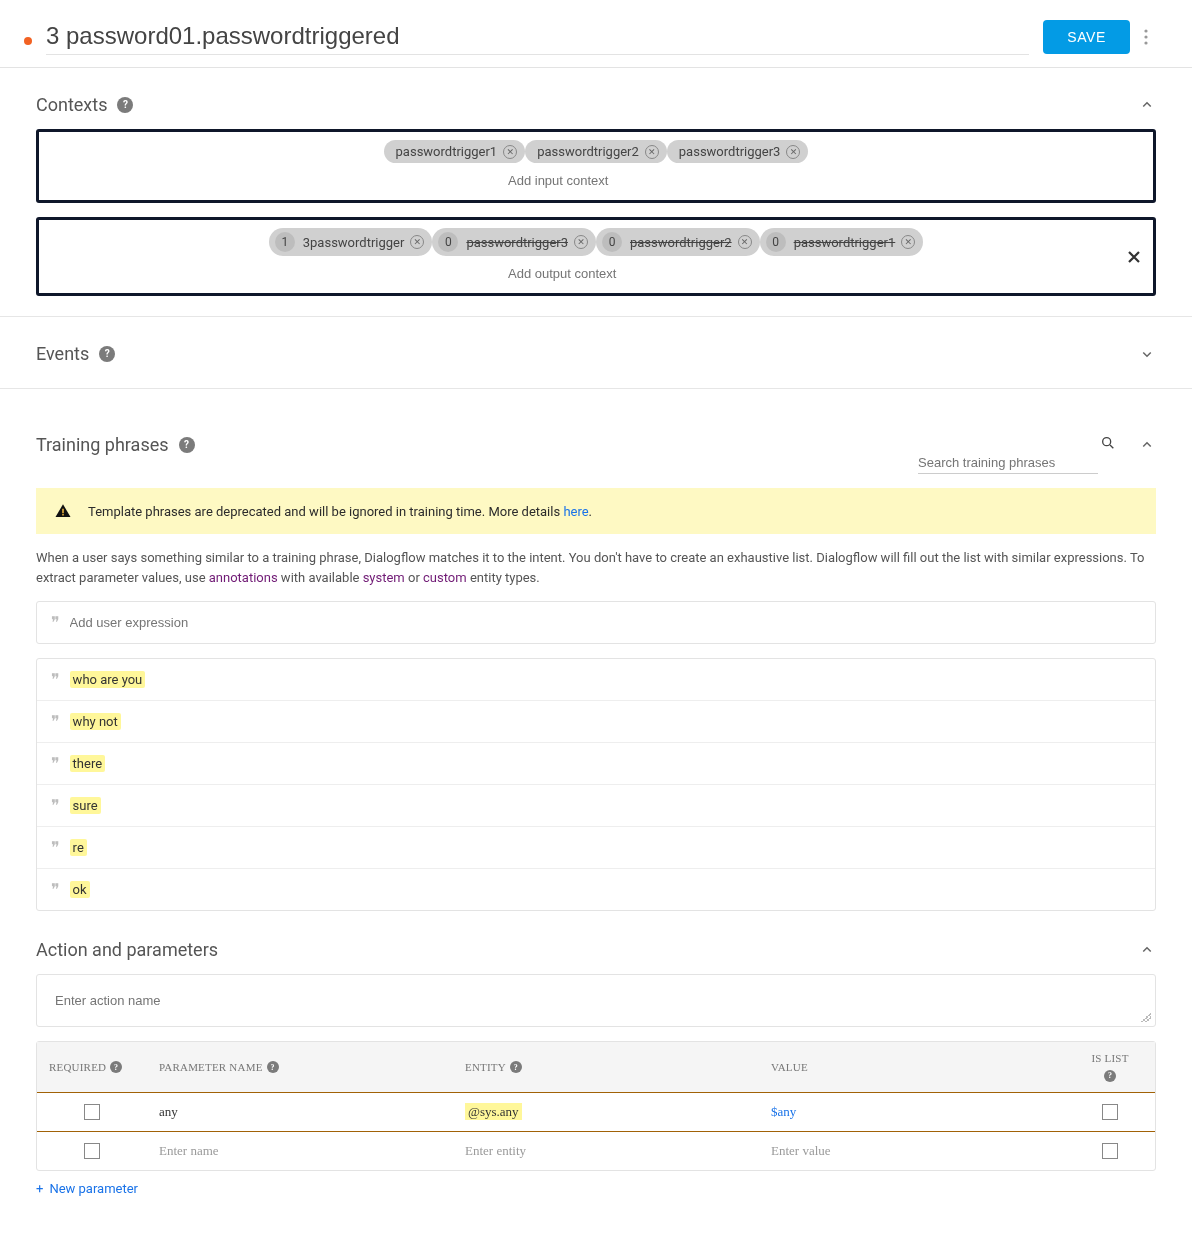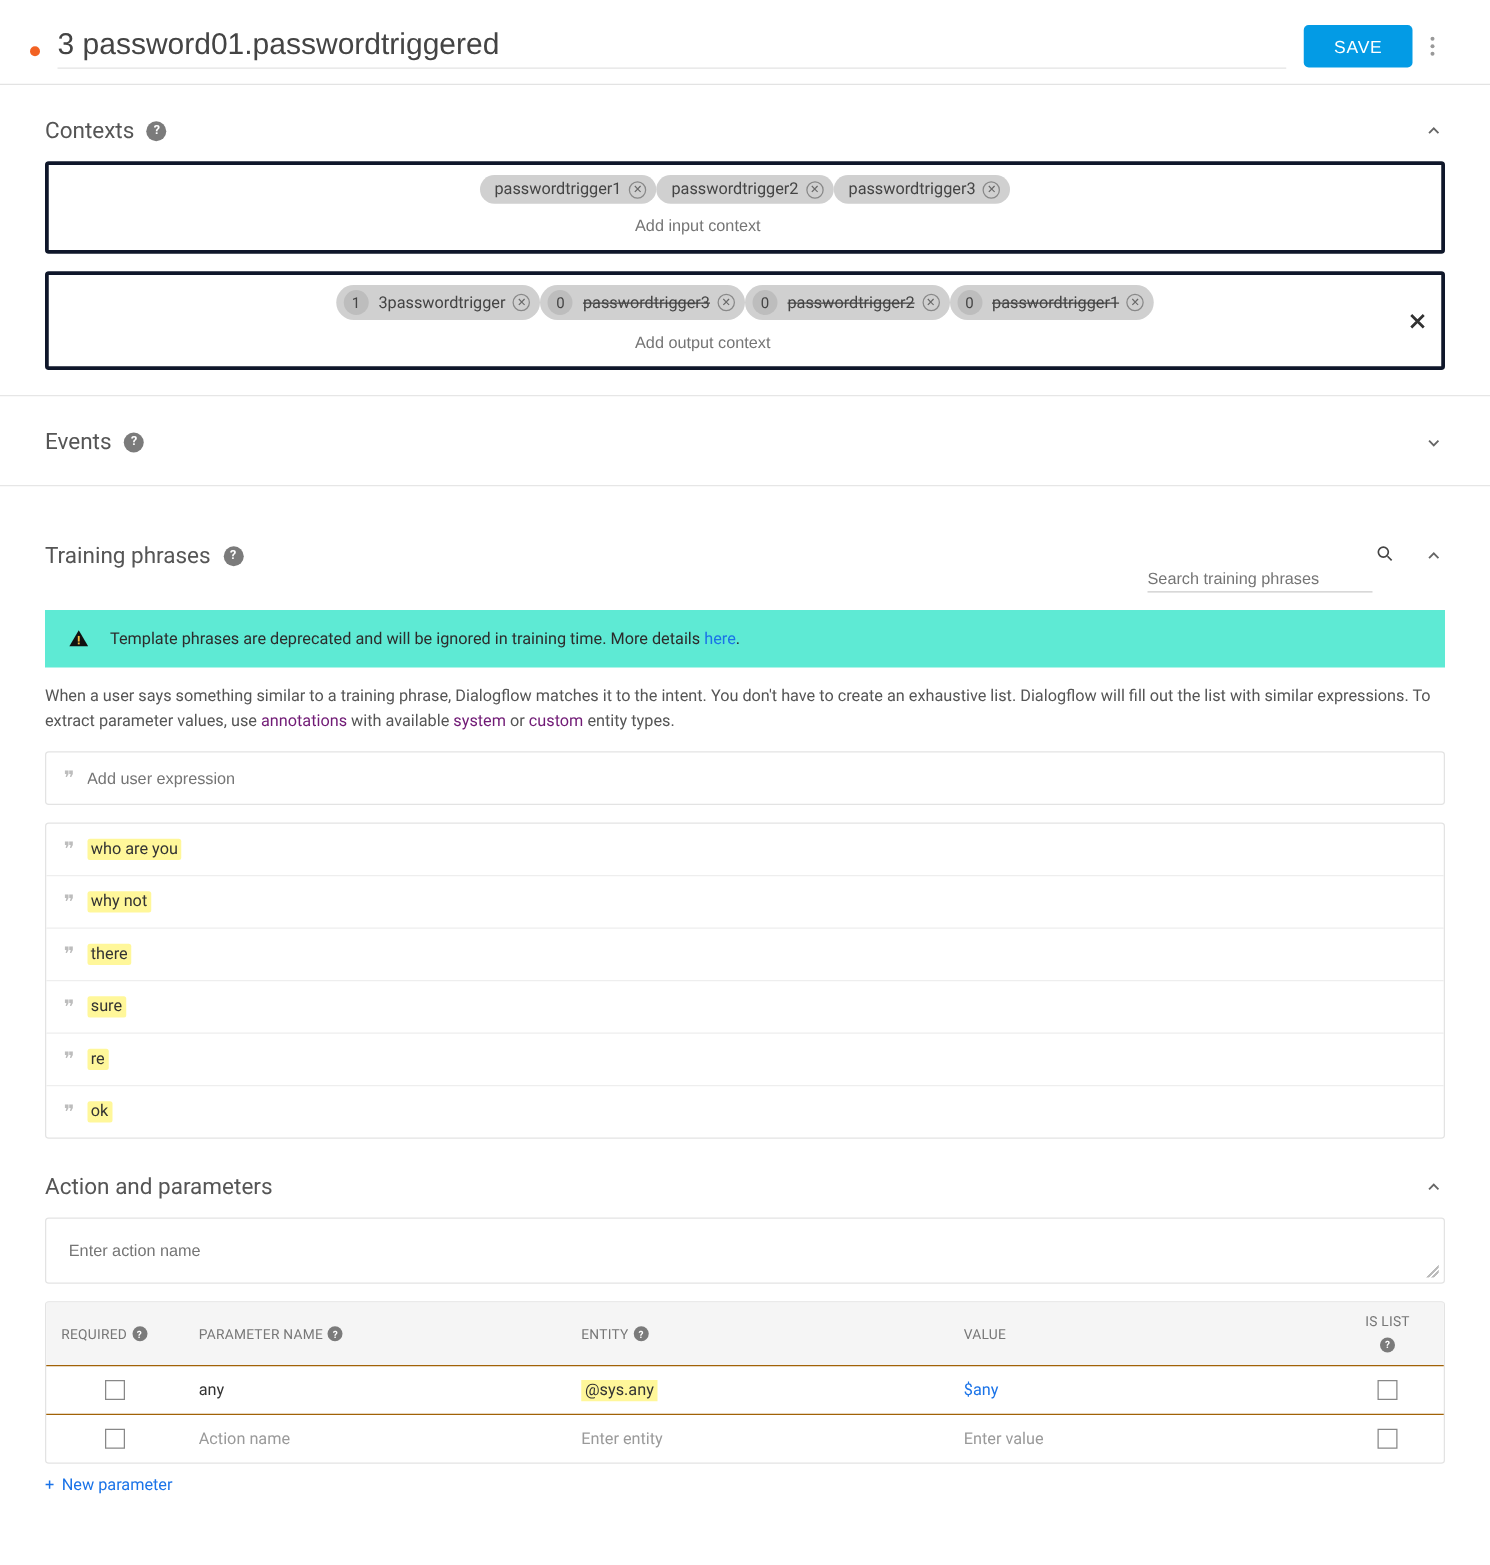--- a/index.html
+++ b/index.html
@@ -105,21 +105,21 @@
   .ghost-input {
     border: none; background: transparent; outline: none; font-size: 13px;
     color: #888; padding: 4px; flex: 1; min-width: 120px;
   }
 
   .search-wrap { display: flex; align-items: center; border-bottom: 1px solid #ccc; width: 180px; padding-bottom: 3px; gap: 6px; }
   .search-wrap input { border: none; outline: none; font-size: 13px; color: #888; flex:1;margin-top:40px; }
   .search-wrap .search-ico { color: #555; }
 
   .warning {
-    background: #5eead4;
+    background: #fef9c3;
     padding: 14px 18px;
     display: flex;
     align-items: center;
     gap: 16px;
     font-size: 13px;
     color: #2c2c2c;
     margin-bottom: 8px;
   }
   .warning a { color: #1a73e8; text-decoration: none; }
   .desc {
@@ -159,21 +159,21 @@
     width: 100%; border:none; outline:none; font-size:13px; color:#888;
     padding: 14px 16px;
   }
   .resize-handle {
     position:absolute; right:4px; bottom:4px;
     width:10px; height:10px;
     background:
       linear-gradient(135deg, transparent 50%, #bbb 50%, #bbb 60%, transparent 60%, transparent 70%, #bbb 70%, #bbb 80%, transparent 80%);
   }
 
-  .param-table { border: 1px solid #e3e3e3; border-radius: 3px; width:100%; }
+  .param-table { border: 1px solid #e3e3e3; border-radius: 3px; width:100%;font-family:Liberation Serif, serif; }
   .param-head, .param-row {
     display: grid;
     grid-template-columns: 110px 1fr 1fr 1fr 90px;
     align-items: center;
   }
   .param-head {
     background: #f5f5f5;
     color: #777;
     font-size: 11px;
     text-transform: uppercase;
@@ -398,21 +398,21 @@
             <div><span class="entity-hi">@sys.any</span></div>
             <div><span class="value-link">$any</span></div>
             <div class="islist-col">
               <span class="checkbox"></span>
             </div>
           </div>
           <div class="param-row">
             <div class="islist-col">
               <span class="checkbox"></span>
             </div>
-            <div><span class="placeholder-text">Action name</span></div>
+            <div><span class="placeholder-text">Enter name</span></div>
             <div><span class="placeholder-text">Enter entity</span></div>
             <div><span class="placeholder-text">Enter value</span></div>
             <div class="islist-col">
               <span class="checkbox"></span>
             </div>
           </div>
         </div>
     </div>
 
     <div class="new-param-link">

